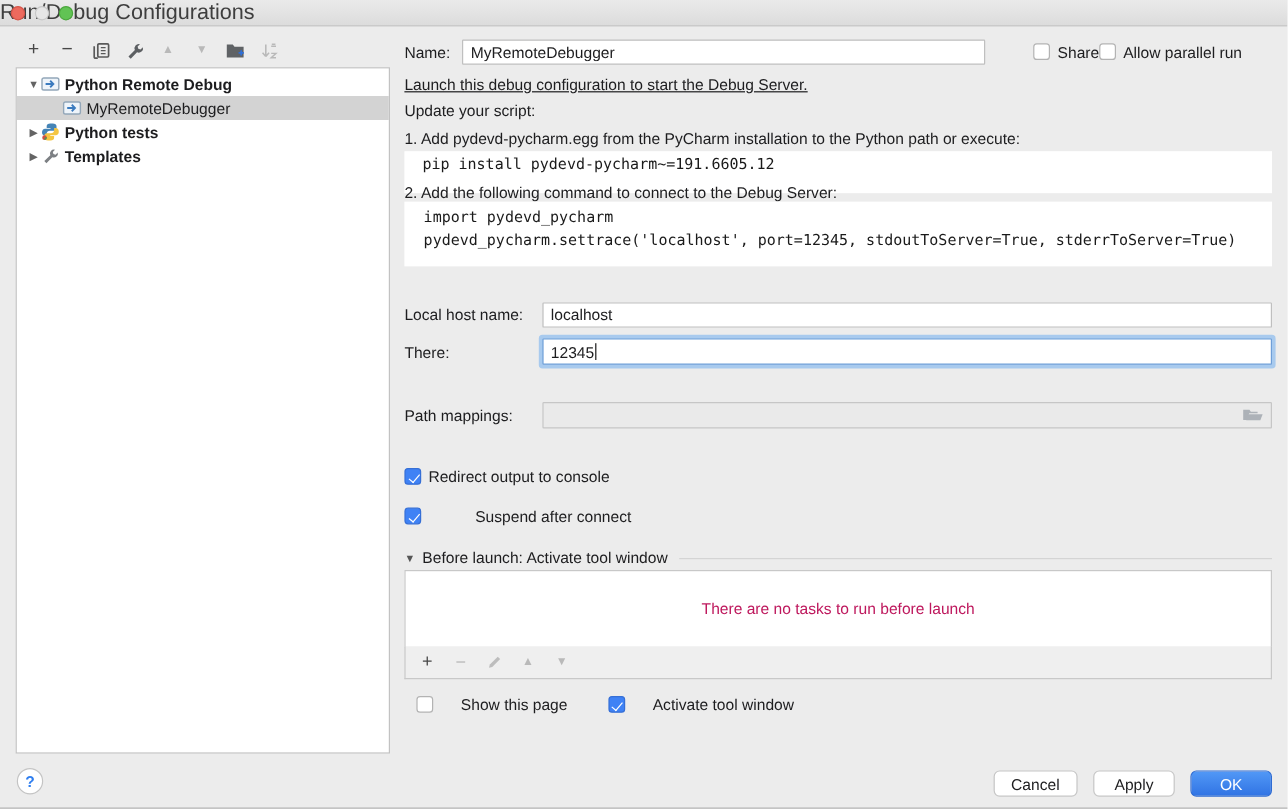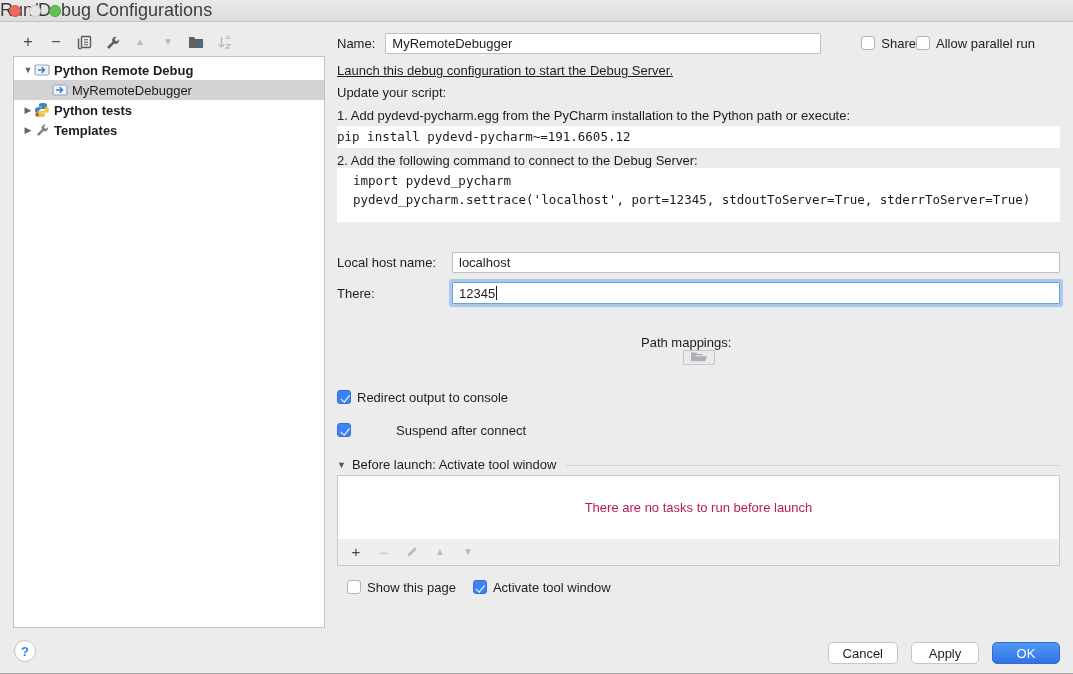--- a/index.html
+++ b/index.html
@@ -51,21 +51,21 @@
 
   .cb { width:14px; height:14px; border-radius:3px; background:#fff; border:1px solid #b3b3b3;
     display:inline-block; position:relative; flex:none; }
   .cb.checked { background:#3f82f5; border-color:#366fd6; }
   .cb.checked::after { content:""; position:absolute; left:4.5px; top:1.5px; width:3.5px; height:7.5px;
     border:solid #fff; border-width:0 1.8px 1.8px 0; transform:rotate(40deg); }
 
   .desc { white-space:nowrap; }
   .codeline { background:#fff; width:723px; font-family:"DejaVu Sans Mono","Liberation Mono",monospace;
     font-size:12.5px; color:#1a1a1a; }
-  .code1 { top:98px; height:22px; line-height:22px; padding-left:0; }
+  .code1 { top:98px; height:35px; line-height:22px; padding-left:15px; }
   .code2 { top:140px; height:54px; padding:3px 0 0 16px; line-height:19px; }
 
   .field-row { width:723px; height:22px; }
   .flabel { width:115px; flex:none; }
   .field-row .txt-input { flex:1; }
   .port-input { flex:1; height:22px; border:1px solid #6f9fd8; box-shadow:0 0 0 3px #a8caee;
     border-radius:1px; background:#fff; display:flex; align-items:center; padding:0 6px; }
   .caret { display:inline-block; width:1px; height:14px; background:#1a1a1a; margin-left:1px; }
   .path-field { flex:1; height:22px; border:1px solid #c6c6c6; border-radius:1px; background:#eaeaea;
     display:flex; align-items:center; justify-content:flex-end; padding:0 6px; }
@@ -220,21 +220,21 @@
     </div>
 
     <div class="abs row field-row" style="top:254px;">
       <span class="flabel">There:</span>
       <div class="port-input">
         <span>12345</span>
         <span class="caret"></span>
       </div>
     </div>
 
-    <div class="abs row field-row" style="top:307px;flex-direction:column;">
+    <div class="abs row field-row" style="top:307px;">
       <span class="flabel">Path mappings:</span>
       <div class="path-field">
         <svg width="18" height="13" viewBox="0 0 18 13">
             <path d="M1 1.5h5.2l1.2 1.6H13v1.2H6L4.4 10H1z" fill="#adb2b8"></path>
             <path d="M5.3 5.2h11.9L15.3 10.3H3.5z" fill="#adb2b8"></path>
           </svg>
       </div>
     </div>
 
     <div class="abs opt-row" style="top:360px;">
@@ -268,21 +268,21 @@
           </svg>
       </span>
       <span class="tbtn tri-dis">
           <span>▲</span>
         </span>
       <span class="tbtn tri-dis">
           <span>▼</span>
         </span>
     </div>
 
-    <div class="abs pagerow" style="left:10px;">
+    <div class="abs pagerow" style="left:10px;gap:17px;">
       <span class="cb"></span>
       <span class="cblabel">Show this page</span>
       <span class="cb checked" style="margin-left:17px;"></span>
       <span class="cblabel">Activate tool window</span>
     </div>
   </div>
 
   <div class="help">
       <span>?</span>
     </div>

